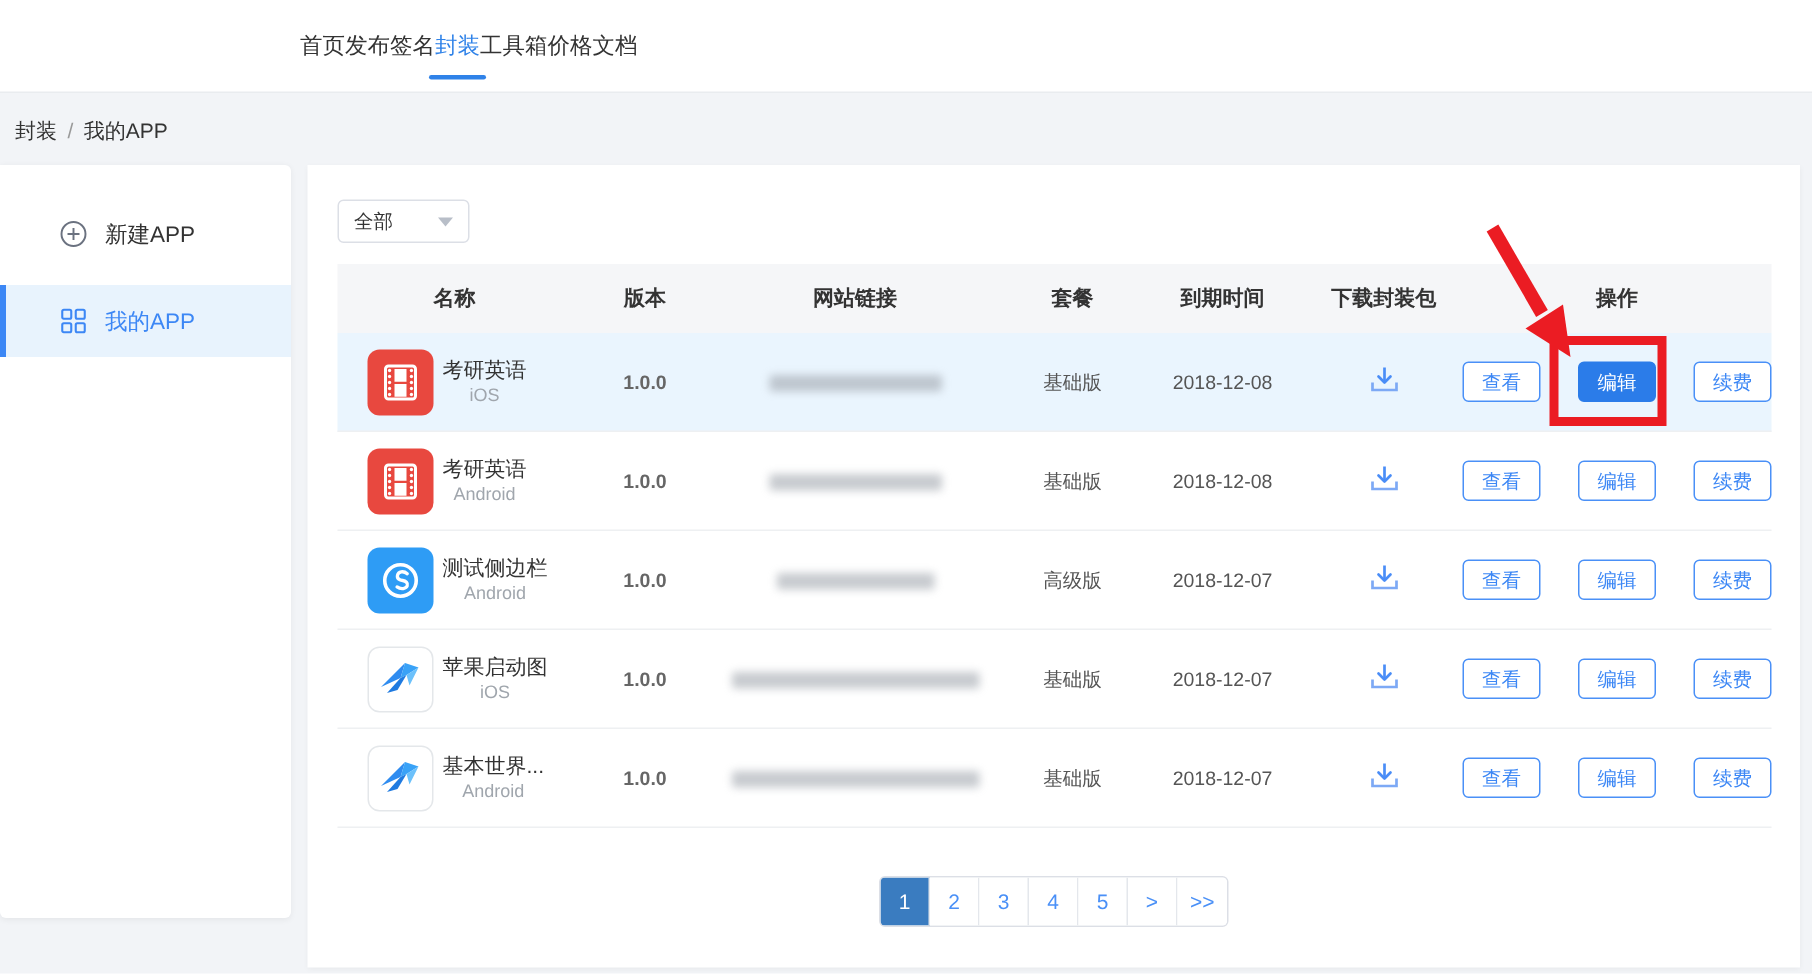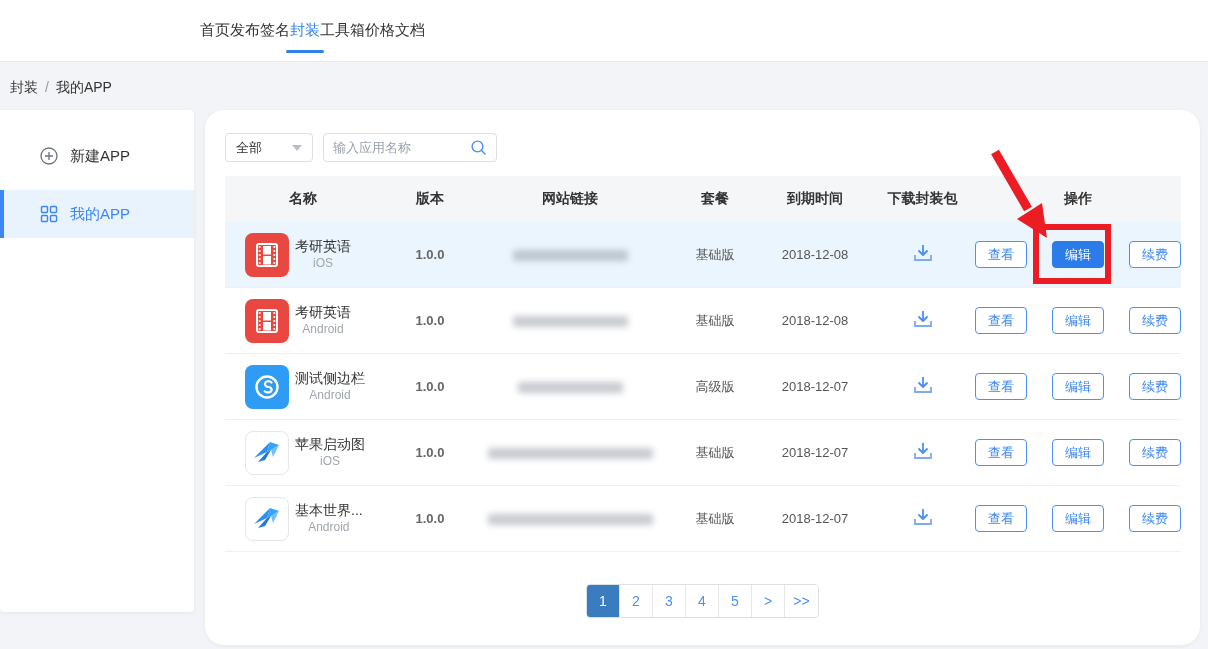--- a/index.html
+++ b/index.html
@@ -16,21 +16,21 @@
   .breadcrumb { position:absolute; left:10px; top:79px; font-size:14px; color:#333; }
   .breadcrumb .sep { color:#999; margin:0 7px; }
 
   
   .sidebar { position:absolute; left:0; top:110px; width:194px; height:502px; background:#fff; border-radius:0 4px 4px 4px; box-shadow:0 1px 4px rgba(0,0,0,.06); padding-top:22px; }
   .side-item { height:48px; display:flex; align-items:center; gap:12px; padding-left:36px; font-size:15px; color:#333; cursor:pointer; border-left:4px solid transparent; margin-bottom:10px; }
   .side-item.active { background:#e8f3fd; border-left-color:#3c87f5; color:#3c87f5; }
   .side-item .ico { width:18px; height:18px; display:inline-flex; }
 
   
-  .main { position:absolute; left:205px; top:110px; width:995px; height:535px; background:#fff; box-shadow:0 1px 4px rgba(0,0,0,.05); padding:23px 20px 0 20px;border-radius:19px; }
+  .main { position:absolute; left:205px; top:110px; width:995px; height:535px; background:#fff; box-shadow:0 1px 4px rgba(0,0,0,.05); padding:23px 20px 0 20px; }
 
   .toolbar { display:flex; gap:10px; margin-bottom:14px; }
   .select { width:88px; height:29px; border:1px solid #dcdfe6; border-radius:4px; display:flex; align-items:center; justify-content:space-between; padding:0 10px; font-size:13px; color:#333; cursor:pointer; background:#fff; }
   .caret { width:0; height:0; border-left:5px solid transparent; border-right:5px solid transparent; border-top:6px solid #b8bec8; }
   .searchbox { width:174px; height:29px; border:1px solid #dcdfe6; border-radius:4px; display:flex; align-items:center; padding:0 9px; background:#fff; }
   .searchbox input { border:none; outline:none; flex:1; font-size:13px; color:#333; font-family:inherit; background:transparent; min-width:0; }
   .searchbox input::placeholder { color:#9aa2ad; }
 
   
   .tbl { width:956px; }
@@ -106,29 +106,20 @@
     <span>我的APP</span>
   </div>
 </div>
 
 <div class="main">
   <div class="toolbar">
     <div class="select">
       <span>全部</span>
       <span class="caret"></span>
     </div>
-    <div class="searchbox">
-      <input type="text" placeholder="输入应用名称" style="">
-      <span style="display:inline-flex">
-        <svg width="17" height="17" viewBox="0 0 17 17">
-            <circle cx="7.5" cy="7.5" r="5.4" fill="none" stroke="#4a90f7" stroke-width="1.4"></circle>
-            <path d="M11.6 11.6l3.4 3.4" stroke="#4a90f7" stroke-width="1.4" stroke-linecap="round"></path>
-          </svg>
-      </span>
-    </div>
   </div>
 
   <div class="tbl">
     <div class="thead" id="thead">
         <div>名称</div>
         <div>版本</div>
         <div>网站链接</div>
         <div>套餐</div>
         <div>到期时间</div>
         <div>下载封装包</div>

